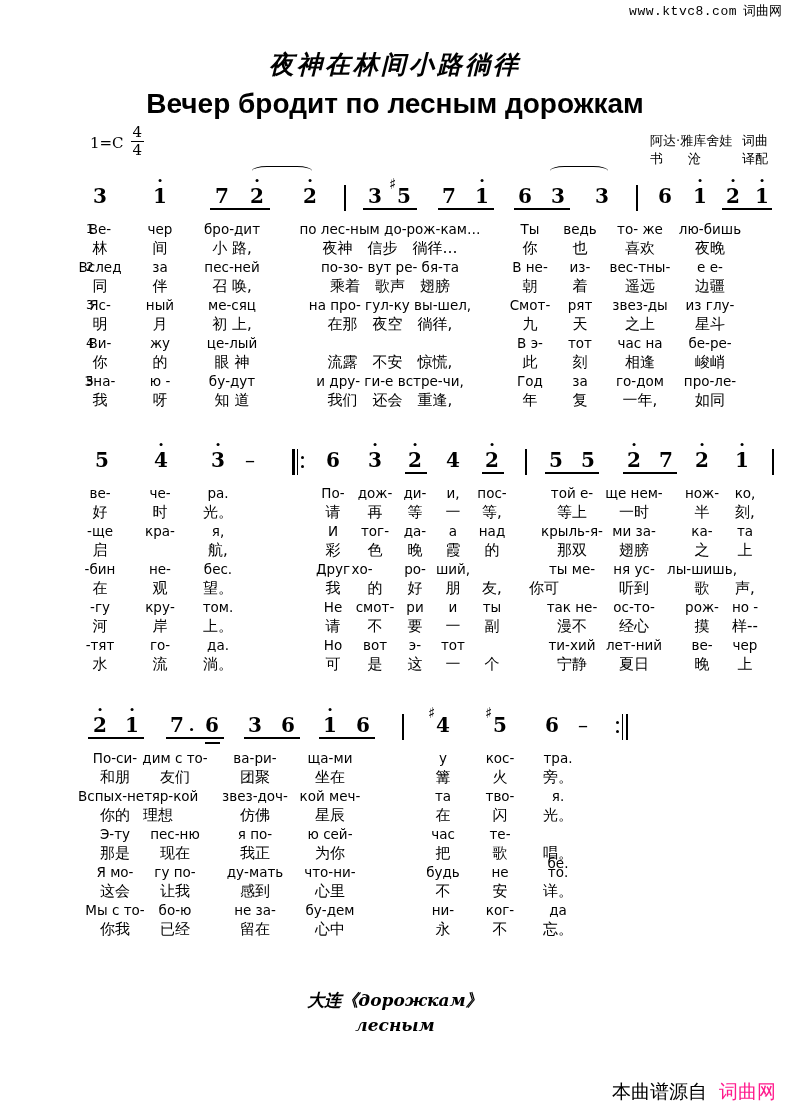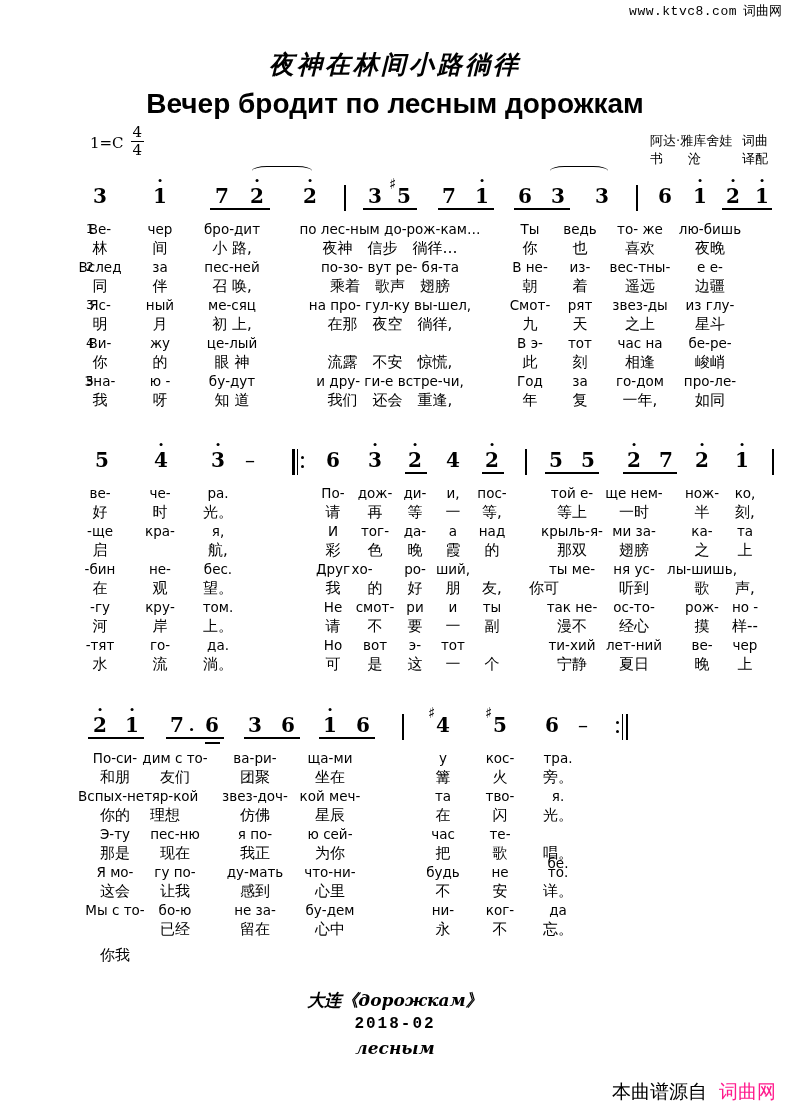--- a/index.html
+++ b/index.html
@@ -519,21 +519,21 @@
           <span class="ly ctr" style="left: 115px;">Вспых-нет</span>
           <span class="ly ctr" style="left: 175px;">яр-кой</span>
           <span class="ly ctr" style="left: 255px;">звез-доч-</span>
           <span class="ly ctr" style="left: 330px;">кой меч-</span>
           <span class="ly ctr" style="left: 443px;">та</span>
           <span class="ly ctr" style="left: 500px;">тво-</span>
           <span class="ly ctr" style="left: 558px;">я.</span>
         </div>
         <div class="lyline">
           <span class="ly ctr cn" style="left: 115px;">你的</span>
-          <span class="ly ctr cn" style="left: 165px;">理想</span>
+          <span class="ly ctr cn" style="left: 158px;">理想</span>
           <span class="ly ctr cn" style="left: 255px;">仿佛</span>
           <span class="ly ctr cn" style="left: 330px;">星辰</span>
           <span class="ly ctr cn" style="left: 443px;">在</span>
           <span class="ly ctr cn" style="left: 500px;">闪</span>
           <span class="ly ctr cn" style="left: 558px;">光。</span>
         </div>
         <div class="lyline">
           <span class="ly ctr" style="left: 115px;">Э-ту</span>
           <span class="ly ctr" style="left: 175px;">пес-ню</span>
           <span class="ly ctr" style="left: 255px;">я по-</span>
@@ -572,34 +572,33 @@
         <div class="lyline">
           <span class="ly ctr" style="left: 115px;">Мы с то-</span>
           <span class="ly ctr" style="left: 175px;">бо-ю</span>
           <span class="ly ctr" style="left: 255px;">не за-</span>
           <span class="ly ctr" style="left: 330px;">бу-дем</span>
           <span class="ly ctr" style="left: 443px;">ни-</span>
           <span class="ly ctr" style="left: 500px;">ког-</span>
           <span class="ly ctr" style="left: 558px;">да</span>
         </div>
         <div class="lyline">
-          <span class="ly ctr cn" style="left: 115px; margin-top: 26px;">你我</span>
+          <span class="ly ctr cn" style="left: 115px;">你我</span>
           <span class="ly ctr cn" style="left: 175px;">已经</span>
           <span class="ly ctr cn" style="left: 255px;">留在</span>
           <span class="ly ctr cn" style="left: 330px;">心中</span>
           <span class="ly ctr cn" style="left: 443px;">永</span>
           <span class="ly ctr cn" style="left: 500px;">不</span>
           <span class="ly ctr cn" style="left: 558px;">忘。</span>
         </div>
       </div>
   </div>
 
   <div class="footer">
     <div>大连《дорожкам》</div>
-    <div class="f2">2018-02</div>
     <div>лесным</div>
   </div>
 
   <div class="bottom-wm">
     <span>本曲谱源自</span><span class="pink">词曲网</span>
   </div>
 
 </div>
 
 </body></html>

